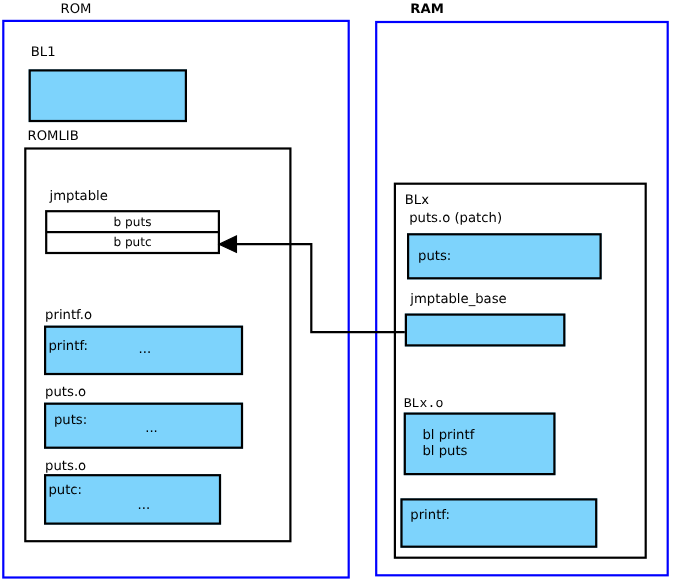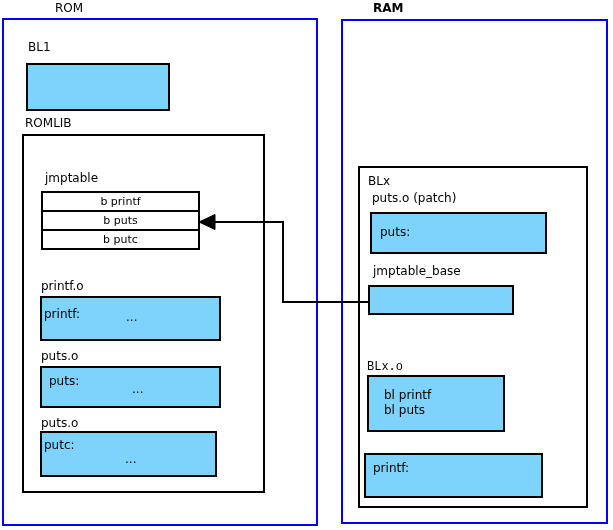--- a/index.html
+++ b/index.html
@@ -66,39 +66,38 @@
   <div class="frame" style="left:2px; top:18px; width:316px; height:508px;"></div>
 
   <span class="lbl" style="left:28px; top:40px;">BL1</span>
   <div class="box" style="left:26px; top:63px; width:144px; height:48px;"></div>
 
   <span class="lbl" style="left:25px; top:116px;">ROMLIB</span>
   <div class="box" style="left:22px; top:134px; width:243px; height:359px; background:transparent;"></div>
 
   <span class="lbl" style="left:45px; top:171px;">jmptable</span>
   <div style="position:absolute; left:41px; top:191px;">
-    <div class="jmprow">b printf</div>
     <div class="jmprow">b puts</div>
     <div class="jmprow">b putc</div>
   </div>
 
   <span class="lbl" style="left:41px; top:279px;">printf.o</span>
   <div class="box" style="left:40px; top:296px; width:181px; height:45px;">
     <span class="boxtext" style="left:2px; top:9px;">printf:</span>
     <span class="boxtext" style="left:84px; top:12px;">...</span>
   </div>
 
   <span class="lbl" style="left:41px; top:349px;">puts.o</span>
   <div class="box" style="left:40px; top:366px; width:181px; height:42px;">
     <span class="boxtext" style="left:7px; top:6px;">puts:</span>
     <span class="boxtext" style="left:90px; top:14px;">...</span>
   </div>
 
   <span class="lbl" style="left:41px; top:416px;">puts.o</span>
-  <div class="box" style="left:40px; top:431px; width:177px; height:46px;padding-left:16px;">
+  <div class="box" style="left:40px; top:431px; width:161px; height:46px;padding-left:16px;">
     <span class="boxtext" style="left:2px; top:5px;">putc:</span>
     <span class="boxtext" style="left:83px; top:19px;">...</span>
   </div>
 
   <span class="lbl" style="left:373px; top:1px;font-weight:bold;">RAM</span>
   <div class="frame" style="left:341px; top:19px; width:267px; height:505px;"></div>
 
   <div class="box" style="left:358px; top:166px; width:230px; height:342px; background:transparent;"></div>
   <span class="lbl" style="left:368px; top:174px;">BLx</span>
 

